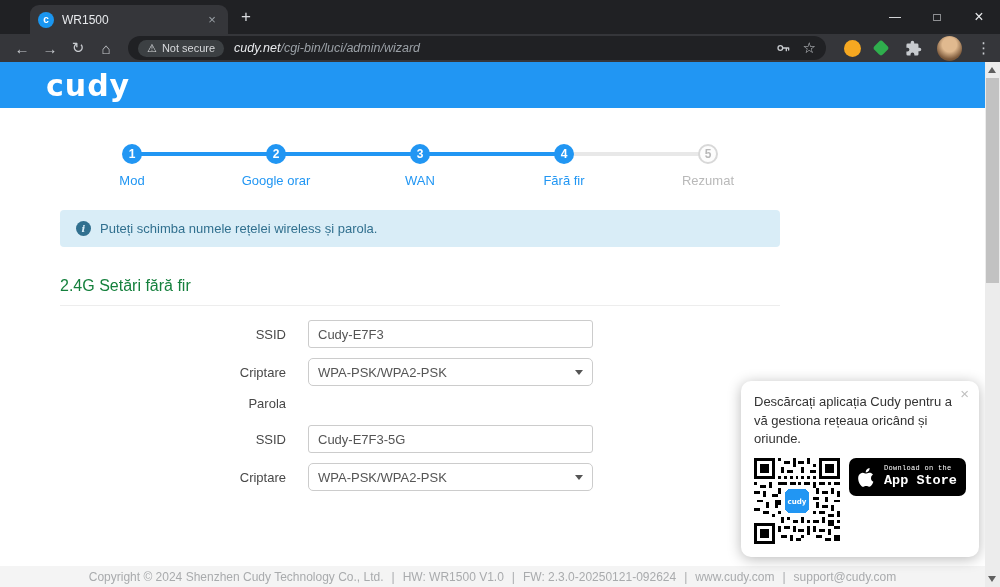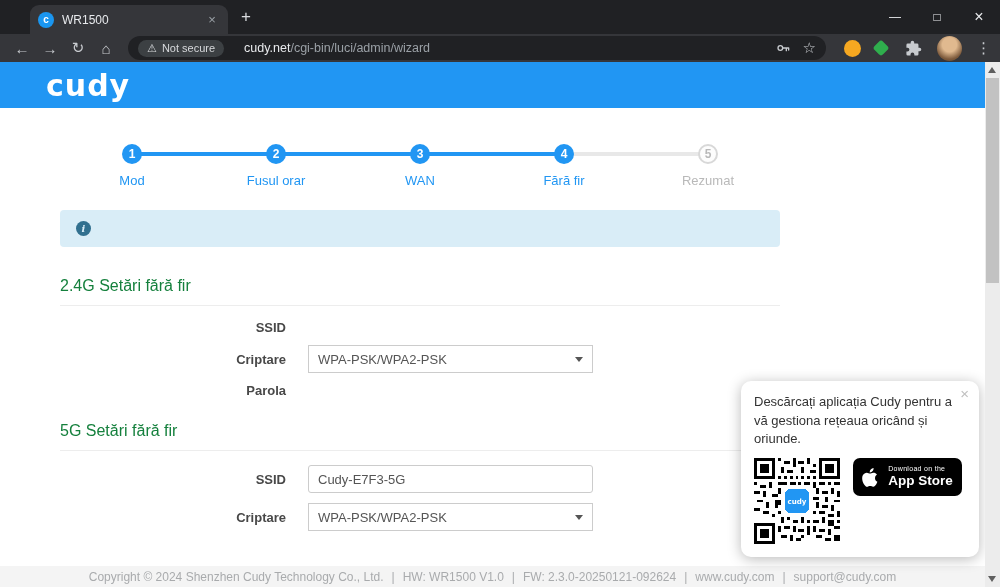--- a/index.html
+++ b/index.html
@@ -14,21 +14,21 @@
   .tab-close { color:#9aa0a6; font-size:13px; width:16px; text-align:center; cursor:default; }
   .newtab { color:#dadce0; font-size:17px; margin:0 0 7px 13px; }
   .wincontrols { position:absolute; right:0; top:0; height:34px; display:flex; }
   .wincontrols span { width:42px; display:flex; align-items:center; justify-content:center; color:#e8eaed; font-size:12px; }
   .wincontrols .wc-close { font-size:16px; }
 
   .toolbar { height:28px; background:#35363a; display:flex; align-items:center; padding:0 10px; gap:4px; }
   .navicon { color:#c8cbcf; font-size:15px; width:24px; text-align:center; }
   .omnibox { flex:1; height:24px; background:#202124; border-radius:13px; display:flex; align-items:center; padding:0 10px; margin:0 6px; }
   .chip { background:#3c4043; border-radius:9px; padding:2px 9px; display:flex; align-items:center; gap:5px; color:#d6d8db; font-size:11px; }
-  .url { margin-left:20px; font-size:12.5px; }
+  .url { margin-left:10px; font-size:12.5px;font-style:italic; }
   .domain { color:#e8eaed; } .path { color:#9aa0a6; }
   .obspacer { flex:1; }
   .ob-icon { margin-left:12px; display:flex; align-items:center; }
   .star { color:#c8cbcf; font-size:15px; margin-left:12px; }
   .ext-orange { width:17px; height:17px; border-radius:50%; background:#f6a821; margin-left:8px; }
   .ext-green { width:12px; height:12px; background:#2fae4d; transform:rotate(45deg); border-radius:3px; margin:0 5px 0 10px; }
   .puzzle { margin-left:9px; display:flex; }
   .avatar { width:25px; height:25px; border-radius:50%; margin-left:11px;
             background:radial-gradient(circle at 50% 35%, #e0b98f 0 35%, #7d5a3c 70%, #5d4026 100%); }
   .kebab { color:#c8cbcf; font-size:15px; margin-left:10px; width:14px; text-align:center; }
@@ -55,42 +55,42 @@
   .alert-text { color:#31708f; font-size:13px; }
   .info-ic { width:15px; height:15px; min-width:15px; border-radius:50%; background:#31708f; color:#d9edf7;
              font-size:10px; font-weight:bold; font-style:italic; display:flex; align-items:center; justify-content:center;
              font-family:"DejaVu Serif", serif; }
 
   .section-title { margin-top:30px; font-size:16px; color:#15803d; padding-bottom:10px; border-bottom:1px solid #ededed; }
   .section-title.second { margin-top:24px; }
 
   .row { display:flex; align-items:center; margin-top:10px; }
   .row.first { margin-top:14px; }
-  .lbl { width:248px; box-sizing:border-box; padding-right:22px; text-align:right; font-size:13px; font-weight:bold; color:#484848; }
+  .lbl { width:248px; box-sizing:border-box; padding-right:22px; text-align:right; font-size:13px; font-weight:normal; color:#484848; }
   .tinput { width:285px; height:28px; box-sizing:border-box; border:1px solid #ccc; border-radius:3px; padding:0 9px;
             font-size:13px; color:#555; font-family:inherit; background:#fff; outline:none; }
-  .sel { width:285px; height:28px; box-sizing:border-box; border:1px solid #ccc; border-radius:0; padding:0 9px;
+  .sel { width:285px; height:28px; box-sizing:border-box; border:1px solid #ccc; border-radius:5px; padding:0 9px;
          font-size:13px; color:#555; display:flex; align-items:center; justify-content:space-between; background:#fff; }
   .caret { width:0; height:0; border-left:4px solid transparent; border-right:4px solid transparent; border-top:5px solid #555; }
   .pwgroup { display:flex; }
   .pwinput { width:256px; border-radius:3px 0 0 3px; }
   .eyebtn { width:30px; height:28px; box-sizing:border-box; border:1px solid #ccc; border-left:none; border-radius:0 3px 3px 0;
             background:#e9e9e9; display:flex; align-items:center; justify-content:center; }
 
   .footer { position:absolute; left:0; right:0; bottom:0; height:21px; background:#f4f4f4; display:flex; align-items:center;
             justify-content:center; gap:8px; font-size:12px; color:#a9abad; white-space:nowrap; }
 
   
   .popup { position:absolute; right:6px; bottom:30px; width:238px; background:#fff; border-radius:10px;
            box-shadow:0 2px 14px rgba(0,0,0,0.28); padding:12px 13px 13px; box-sizing:border-box; }
   .popup-close { position:absolute; top:4px; right:10px; color:#c0c0c0; font-size:15px; }
   .popup-text { font-size:13px; color:#333; line-height:1.4; padding-right:8px; }
   .popup-row { display:flex; margin-top:10px; gap:9px; }
   .qr { width:86px; height:86px; min-width:86px; }
-  .badges { display:flex; justify-content:center; flex:1; }
+  .badges { display:flex; flex-direction:column; justify-content:space-between; flex:1;font-family:Liberation Mono, monospace; }
   .badge { height:38px; background:#000; border-radius:7px; display:flex; align-items:center; padding:0 9px; gap:7px; box-sizing:border-box; }
   .badge-txt { display:flex; flex-direction:column; color:#fff; line-height:1.1; }
   .badge-small { font-size:7px; letter-spacing:0.3px; }
   .badge-small.caps { text-transform:uppercase; }
   .badge-big { font-size:13.5px; font-weight:bold; margin-top:1px; white-space:nowrap; }
 
   
   .scrollbar { position:absolute; top:62px; right:0; width:15px; bottom:0; background:#ececec; }
   .sb-up { position:absolute; top:5px; left:3px; width:0; height:0;
            border-left:4.5px solid transparent; border-right:4.5px solid transparent; border-bottom:6px solid #5f5f5f; }
@@ -160,60 +160,61 @@
       <div class="stepper">
         <div class="track"></div>
         <div class="track-done"></div>
         <div class="steps">
           <div class="step done">
             <div class="dot">1</div>
             <div class="slabel">Mod</div>
           </div>
           <div class="step done">
             <div class="dot">2</div>
-            <div class="slabel">Fusul orar</div>
+            <div class="slabel">Google orar</div>
           </div>
           <div class="step done">
             <div class="dot">3</div>
             <div class="slabel">WAN</div>
           </div>
           <div class="step active">
             <div class="dot">4</div>
             <div class="slabel">Fără fir</div>
           </div>
           <div class="step todo">
             <div class="dot">5</div>
             <div class="slabel">Rezumat</div>
           </div>
         </div>
       </div>
 
       <div class="alert">
         <span class="info-ic">i</span>
+        <span class="alert-text">Puteți schimba numele rețelei wireless și parola.</span>
       </div>
 
       <div class="section-title">2.4G Setări fără fir</div>
 
       <div class="row first">
         <div class="lbl">SSID</div>
+        <input class="tinput" type="text" value="Cudy-E7F3" style="">
       </div>
 
       <div class="row">
         <div class="lbl">Criptare</div>
         <div class="sel">
           <span>WPA-PSK/WPA2-PSK</span>
           <span class="caret"></span>
         </div>
       </div>
 
       <div class="row">
         <div class="lbl">Parola</div>
       </div>
 
-      <div class="section-title second">5G Setări fără fir</div>
 
       <div class="row first">
         <div class="lbl">SSID</div>
         <input class="tinput" type="text" value="Cudy-E7F3-5G" style="">
       </div>
 
       <div class="row">
         <div class="lbl">Criptare</div>
         <div class="sel">
           <span>WPA-PSK/WPA2-PSK</span>

